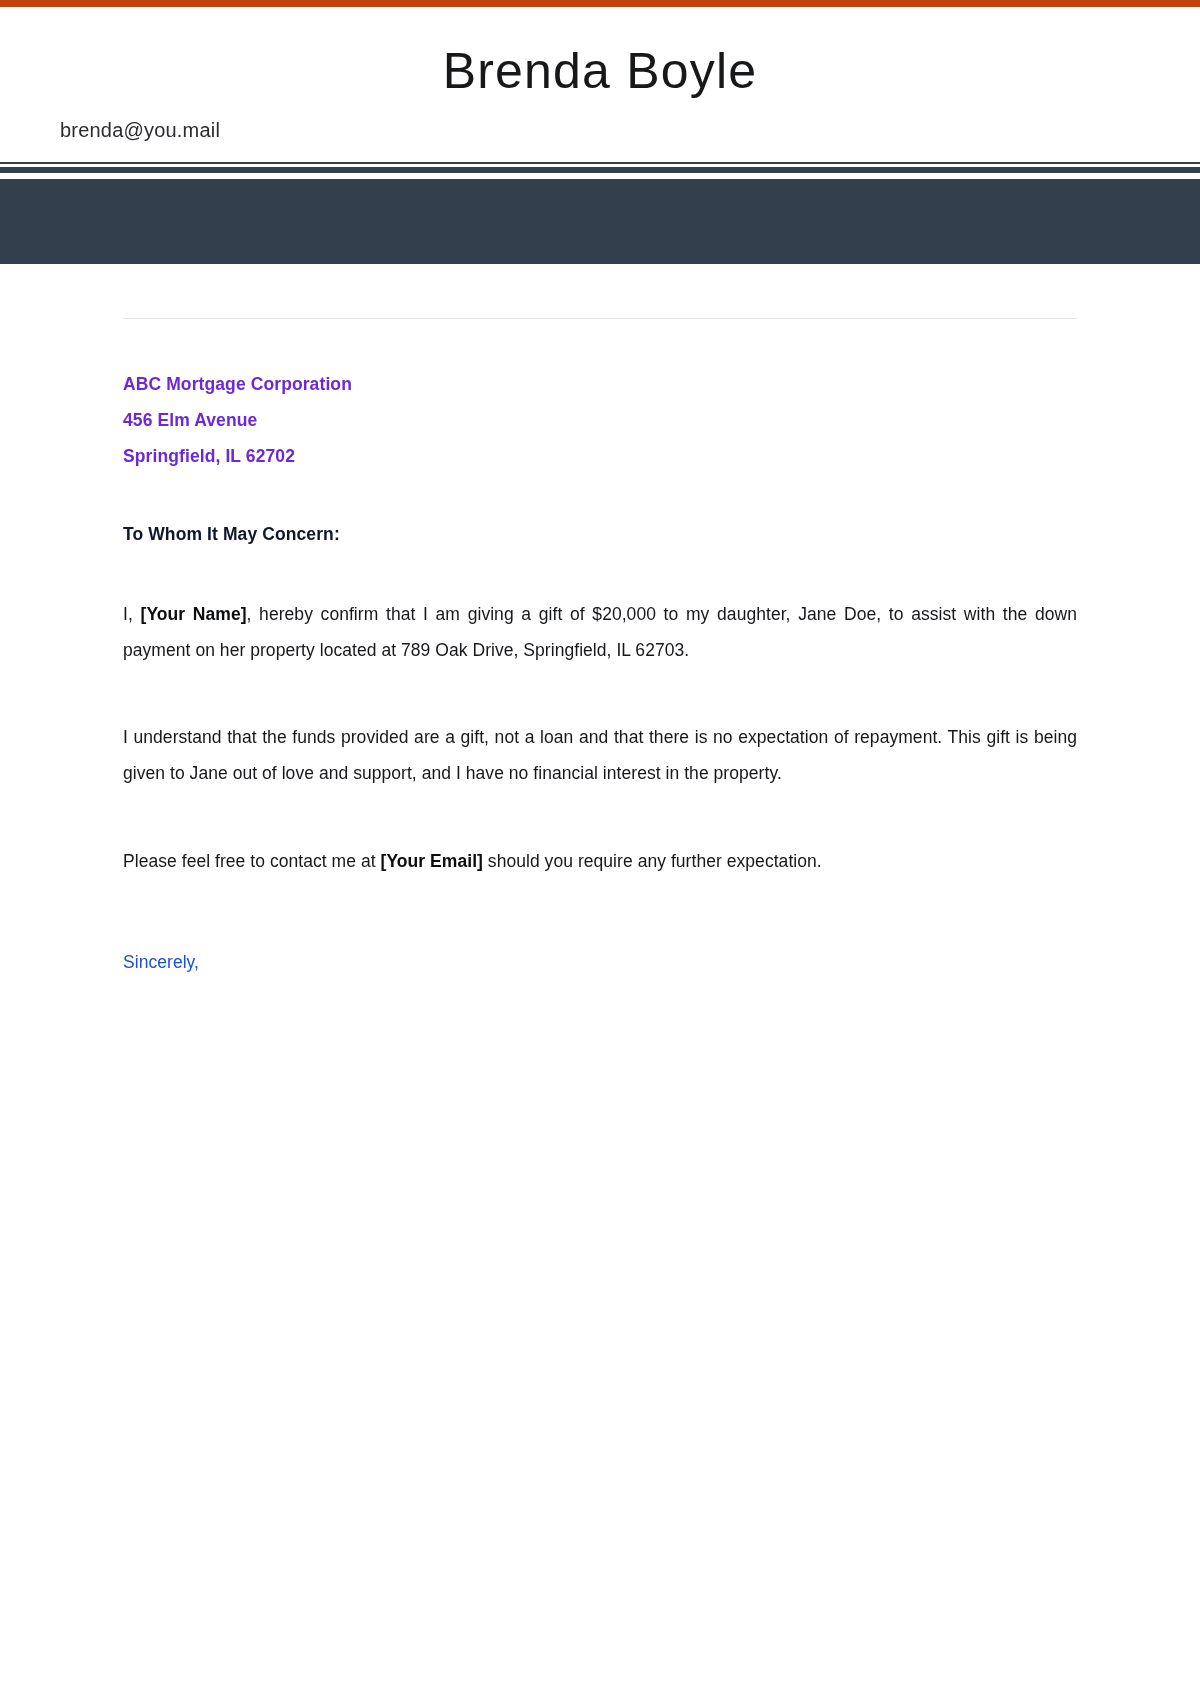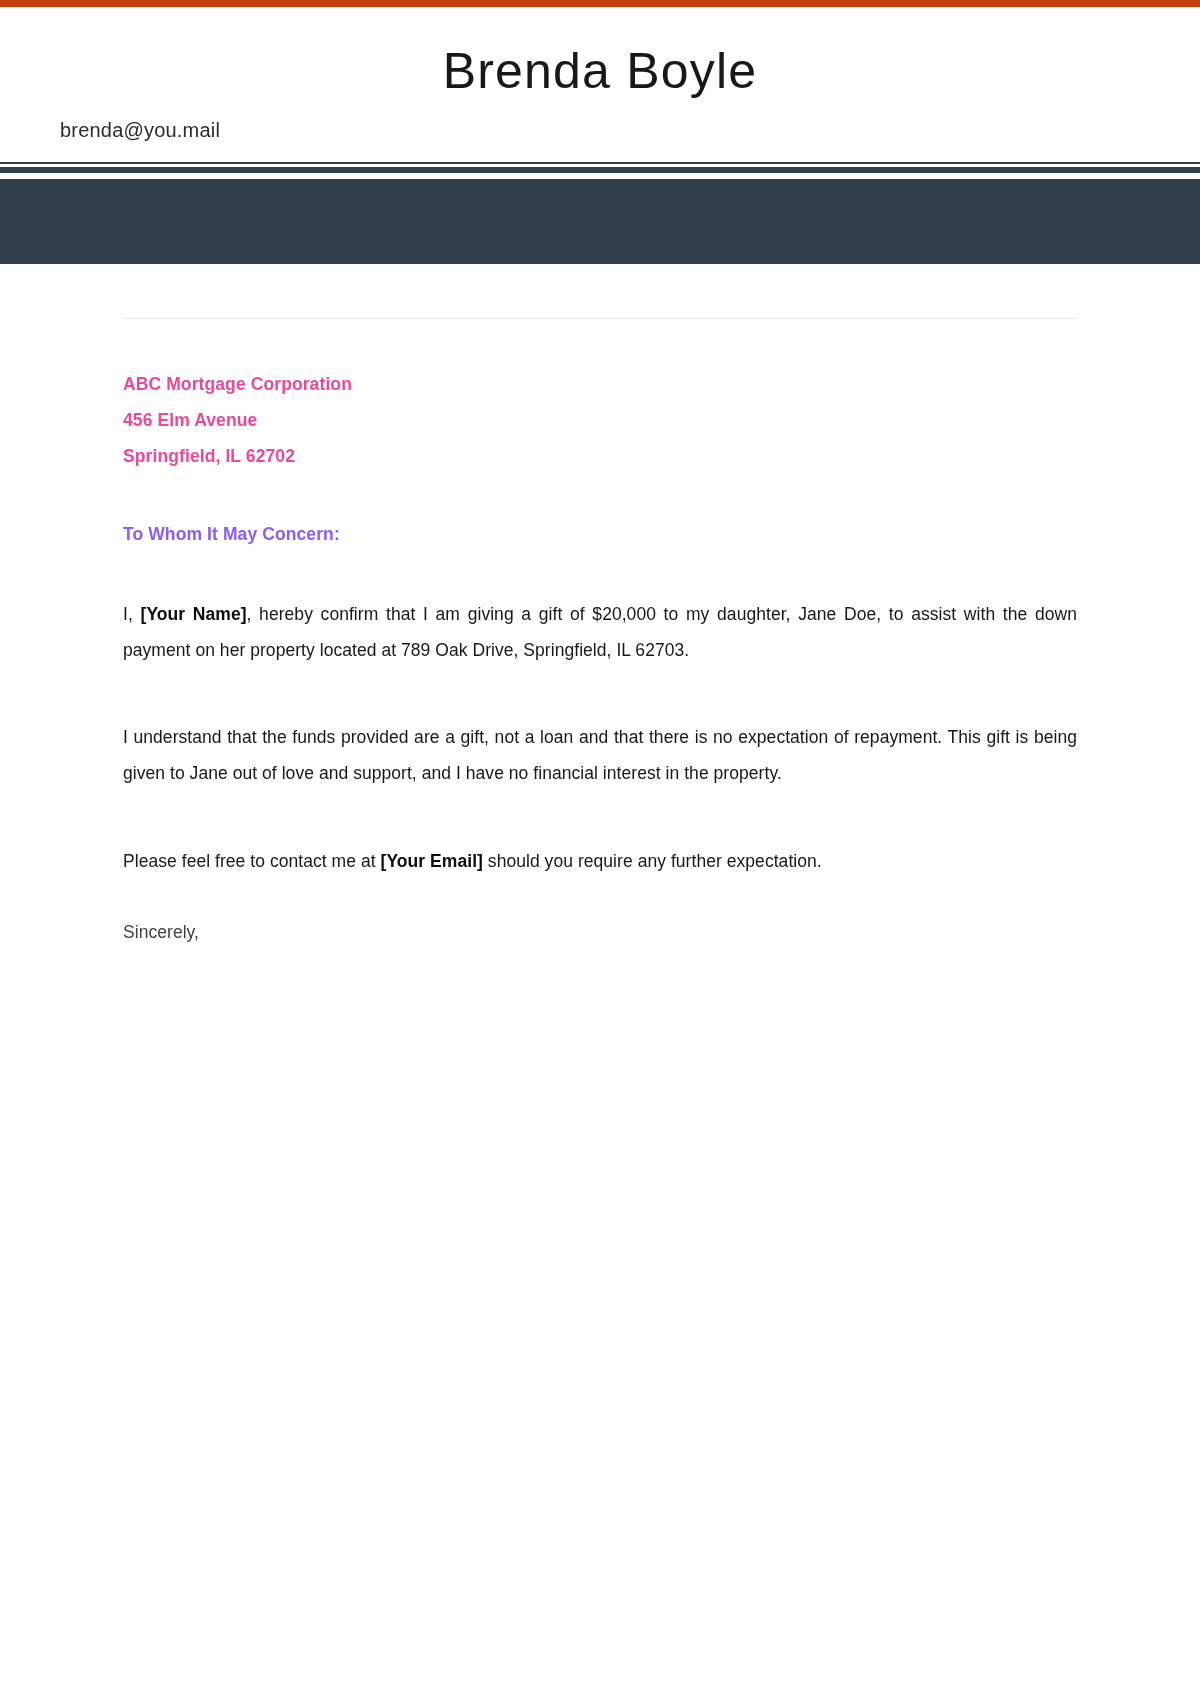--- a/index.html
+++ b/index.html
@@ -110,29 +110,29 @@
     margin-top: 52px;
     line-height: 1.5;
   }
 
   .address-block {
     margin-top: 48px;
   }
   .address-line {
     font-size: 17.5px;
     font-weight: bold;
-    color: #ec4899;
+    color: #6d28d9;
     letter-spacing: 0.1px;
     line-height: 2.05;
   }
 
   .salutation {
     font-size: 17.5px;
     font-weight: bold;
-    color: #8b5cf6;
+    color: #0f172a;
     letter-spacing: 0.1px;
     margin-top: 49px;
   }
 
   .para {
     font-size: 17.5px;
     font-weight: 400;
     color: #16181b;
     line-height: 2.05;
     text-align: justify;
@@ -141,22 +141,22 @@
     letter-spacing: 0.05px;
   }
   .para b, .para strong {
     font-weight: bold;
     color: #0b0d0f;
   }
 
   .closing {
     font-size: 17.5px;
     font-weight: 400;
-    color: #404040;
-    margin-top: 42px;
+    color: #1d4ed8;
+    margin-top: 72px;
     letter-spacing: 0.05px;
   }
 </style>
 </head>
 <body>
 
 <div id="page">
 
   <div class="letterhead">
     <div class="letterhead-name">Brenda Boyle</div>

